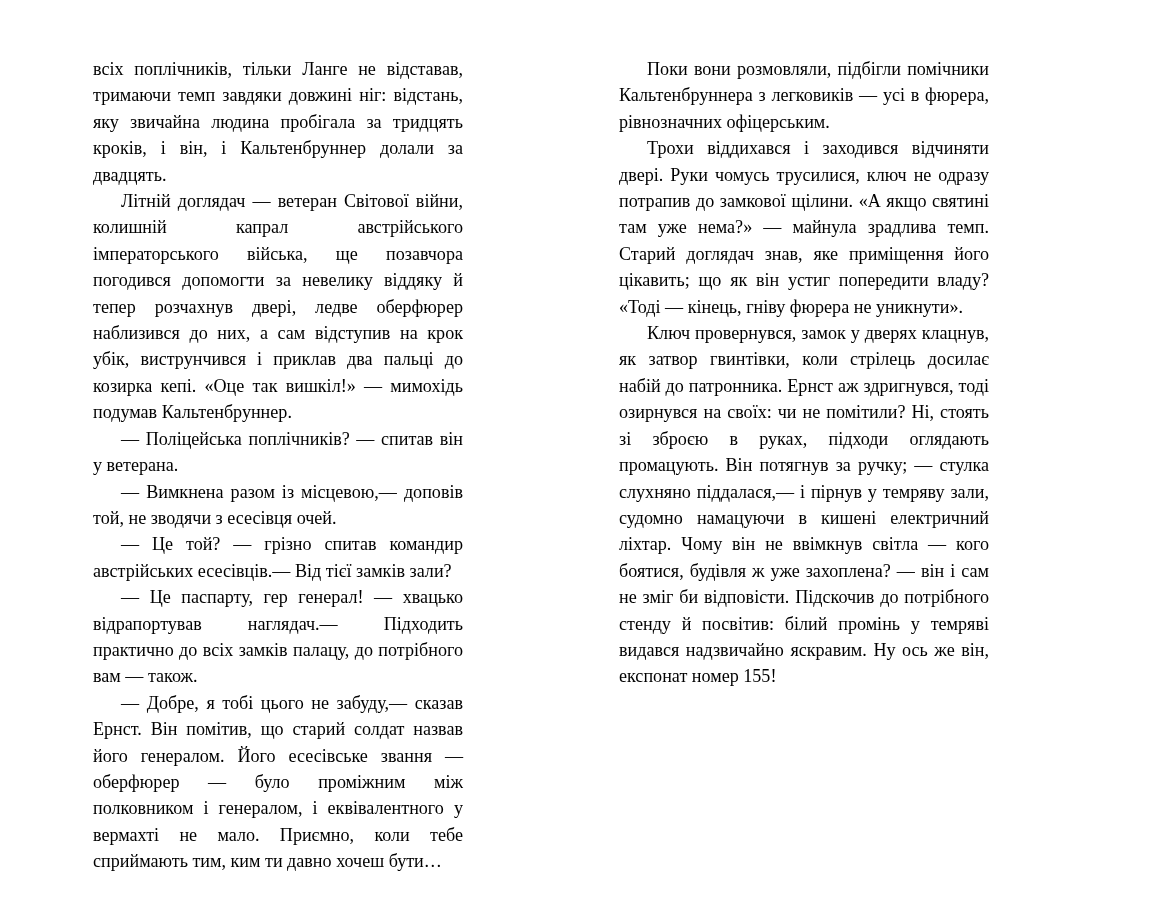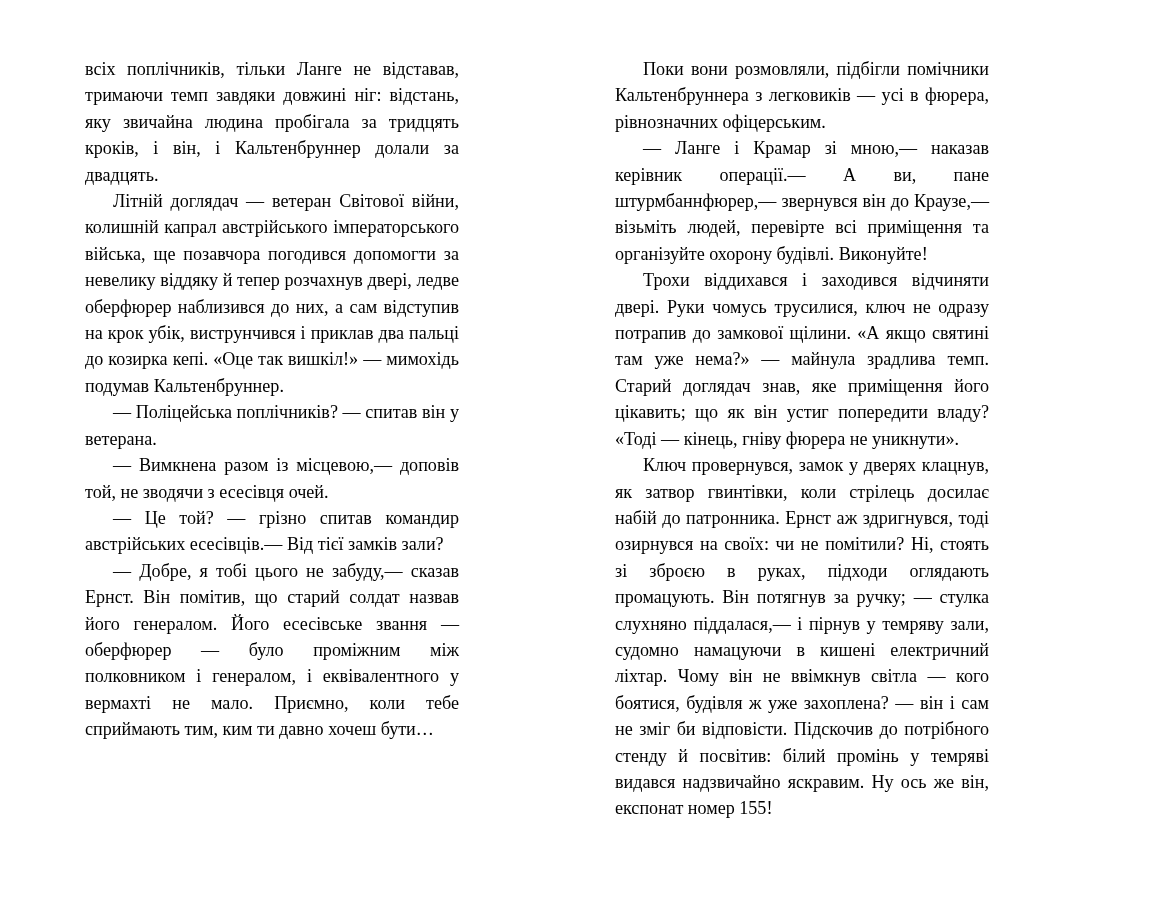--- a/index.html
+++ b/index.html
@@ -13,21 +13,21 @@
     font-family: "Liberation Serif", serif;
     color: #000000;
     overflow: hidden;
   }
   .book-spread {
     position: relative;
     width: 1074px;
     height: 900px;
     display: flex;
     box-sizing: border-box;
-    padding: 56px 0 0 0;
+    padding: 56px 0 0 8px;
   }
   .page {
     position: relative;
     box-sizing: border-box;
     display: flex;
     flex-direction: column;
   }
   .page-left {
     width: 585px;
     padding: 0 78px 0 85px;
@@ -59,30 +59,30 @@
 
 <div class="book-spread">
 
   <div class="page page-left">
     <div class="page-body">
       <p class="noindent">всіх поплічників, тільки Ланге не відставав, тримаючи темп завдяки довжині ніг: відстань, яку звичайна людина пробігала за тридцять кроків, і він, і Кальтенбруннер долали за двадцять.</p>
       <p>Літній доглядач — ветеран Світової війни, колишній капрал австрійського імператорського війська, ще позавчора погодився допомогти за невелику віддяку й тепер розчахнув двері, ледве оберфюрер наблизився до них, а сам відступив на крок убік, виструнчився і приклав два пальці до козирка кепі. «Оце так вишкіл!» — мимохідь подумав Кальтенбруннер.</p>
       <p>— Поліцейська поплічників? — спитав він у ветерана.</p>
       <p>— Вимкнена разом із місцевою,— доповів той, не зводячи з есесівця очей.</p>
       <p>— Це той? — грізно спитав командир австрійських есесівців.— Від тієї замків зали?</p>
+      <p>— Це паспарту, гер генерал! — хвацько відрапортував наглядач.— Підходить практично до всіх замків палацу, до потрібного вам — також.</p>
       <p>— Добре, я тобі цього не забуду,— сказав Ернст. Він помітив, що старий солдат назвав його генералом. Його есесівське звання — оберфюрер — було проміжним між полковником і генералом, і еквівалентного у вермахті не мало. Приємно, коли тебе сприймають тим, ким ти давно хочеш бути…</p>
     </div>
     <div class="spacer"></div>
 
   </div>
 
   <div class="page page-right">
     <div class="page-body">
       <p>Поки вони розмовляли, підбігли помічники Кальтенбруннера з легковиків — усі в фюрера, рівнозначних офіцерським.</p>
-      <p>— Ланге і Крамар зі мною,— наказав керівник операції.— А ви, пане штурмбаннфюрер,— звернувся він до Краузе,— візьміть людей, перевірте всі приміщення та організуйте охорону будівлі. Виконуйте!</p>
       <p>Трохи віддихався і заходився відчиняти двері. Руки чомусь трусилися, ключ не одразу потрапив до замкової щілини. «А якщо святині там уже нема?» — майнула зрадлива темп. Старий доглядач знав, яке приміщення його цікавить; що як він устиг попередити владу? «Тоді — кінець, гніву фюрера не уникнути».</p>
       <p>Ключ провернувся, замок у дверях клацнув, як затвор гвинтівки, коли стрілець досилає набій до патронника. Ернст аж здригнувся, тоді озирнувся на своїх: чи не помітили? Ні, стоять зі зброєю в руках, підходи оглядають промацують. Він потягнув за ручку; — стулка слухняно піддалася,— і пірнув у темряву зали, судомно намацуючи в кишені електричний ліхтар. Чому він не ввімкнув світла — кого боятися, будівля ж уже захоплена? — він і сам не зміг би відповісти. Підскочив до потрібного стенду й посвітив: білий промінь у темряві видався надзвичайно яскравим. Ну ось же він, експонат номер 155!</p>
     </div>
     <div class="spacer"></div>
 
   </div>
 
 </div>
 
 </body></html>

